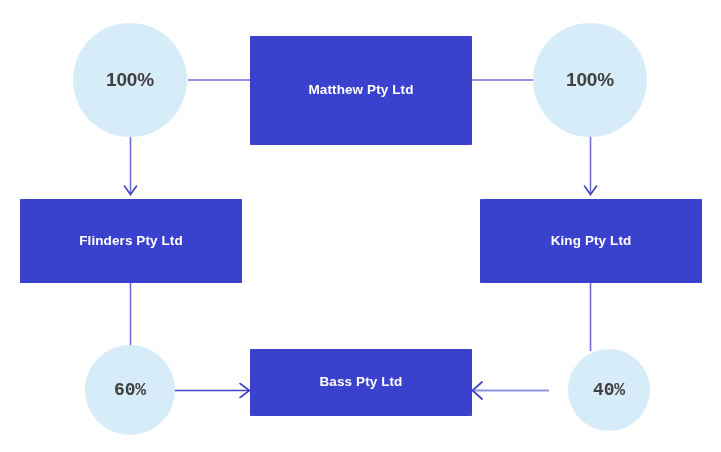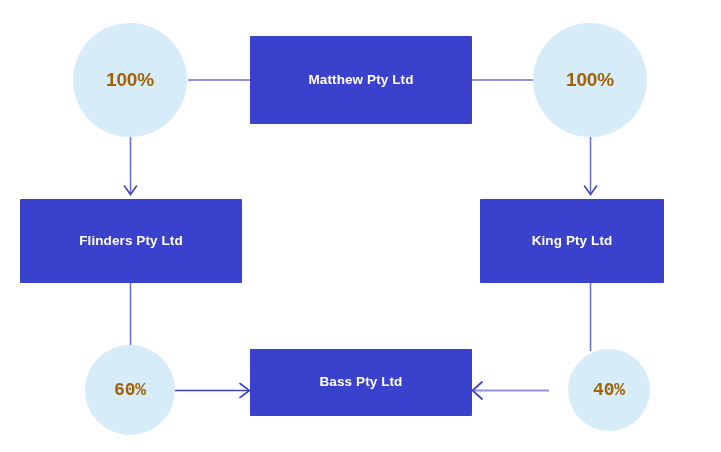--- a/index.html
+++ b/index.html
@@ -41,39 +41,39 @@
     background: #3a41cc;
     color: #ffffff;
     font-size: 13.5px;
     font-weight: bold;
     letter-spacing: 0.1px;
     line-height: 1.25;
     border-radius: 1px;
   }
   .pct-circle {
     background: #d7ecf9;
-    color: #a16207;
+    color: #404040;
     border-radius: 50%;
     font-size: 19px;
     font-weight: bold;
     letter-spacing: -0.2px;
   }
   .pct-circle.small {
     font-size: 18px;
     font-family: Liberation Mono, monospace;
   }
   .node-label {
     pointer-events: none;
     user-select: none;
   }
 
   
-  #node-matthew  { left: 250px; top: 36px;  width: 222px; height: 88px; }
+  #node-matthew  { left: 250px; top: 36px;  width: 222px; height: 109px; }
   #node-flinders { left: 20px;  top: 199px; width: 222px; height: 84px; }
-  #node-king     { left: 480px; top: 199px; width: 184px; height: 84px; }
+  #node-king     { left: 480px; top: 199px; width: 222px; height: 84px; }
   #node-bass     { left: 250px; top: 349px; width: 222px; height: 67px; }
 
   #node-pct-flinders-own { left: 73px;  top: 23px;  width: 114px; height: 114px; }
   #node-pct-king-own     { left: 533px; top: 23px;  width: 114px; height: 114px; }
   #node-pct-bass-60      { left: 85px;  top: 345px; width: 90px;  height: 90px; }
   #node-pct-bass-40      { left: 568px; top: 349px; width: 82px;  height: 82px; }
 </style>
 </head>
 <body>
 

